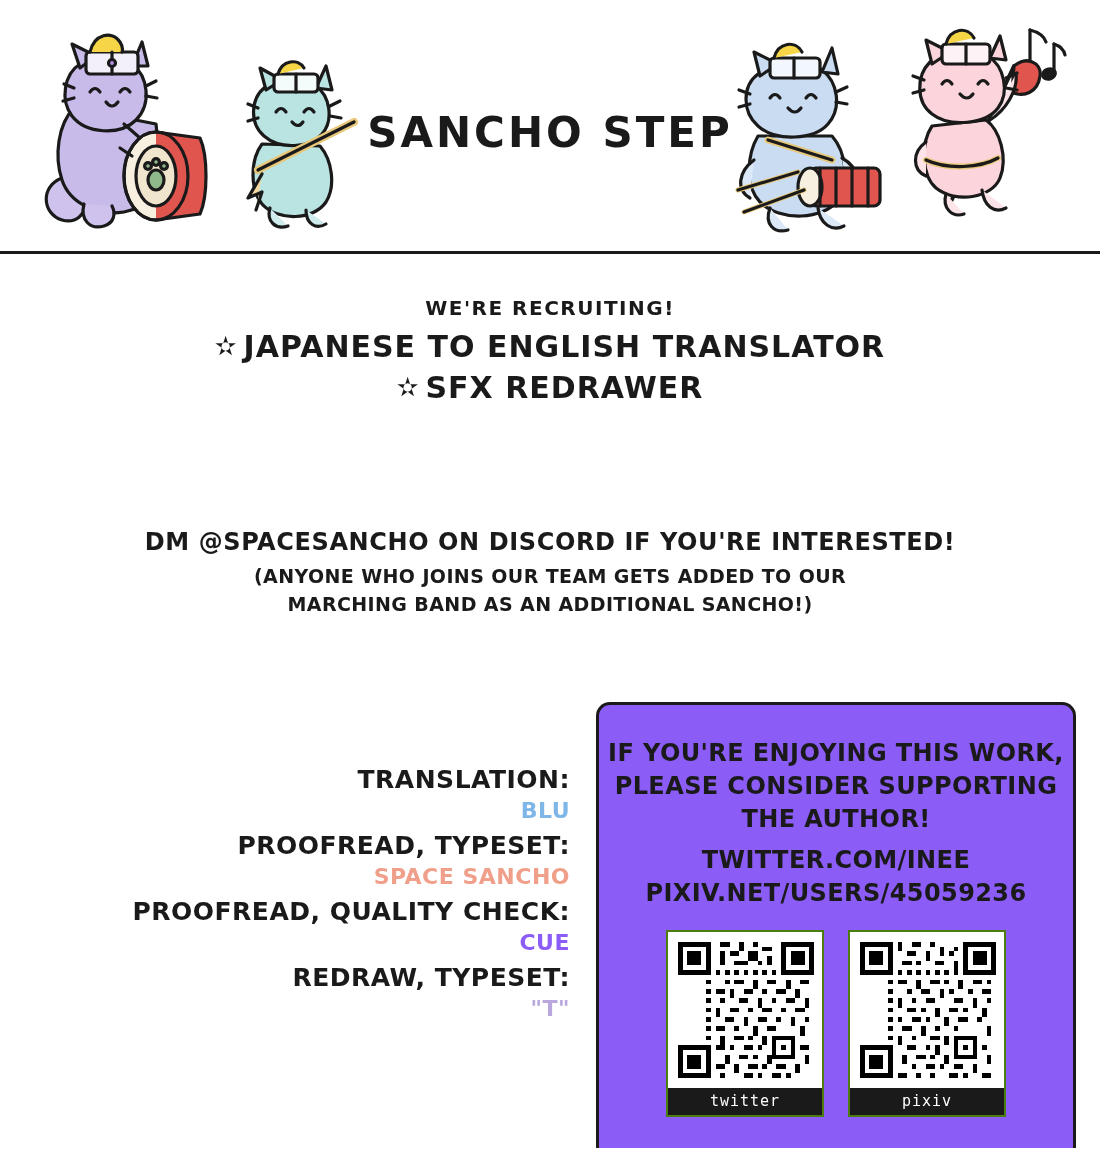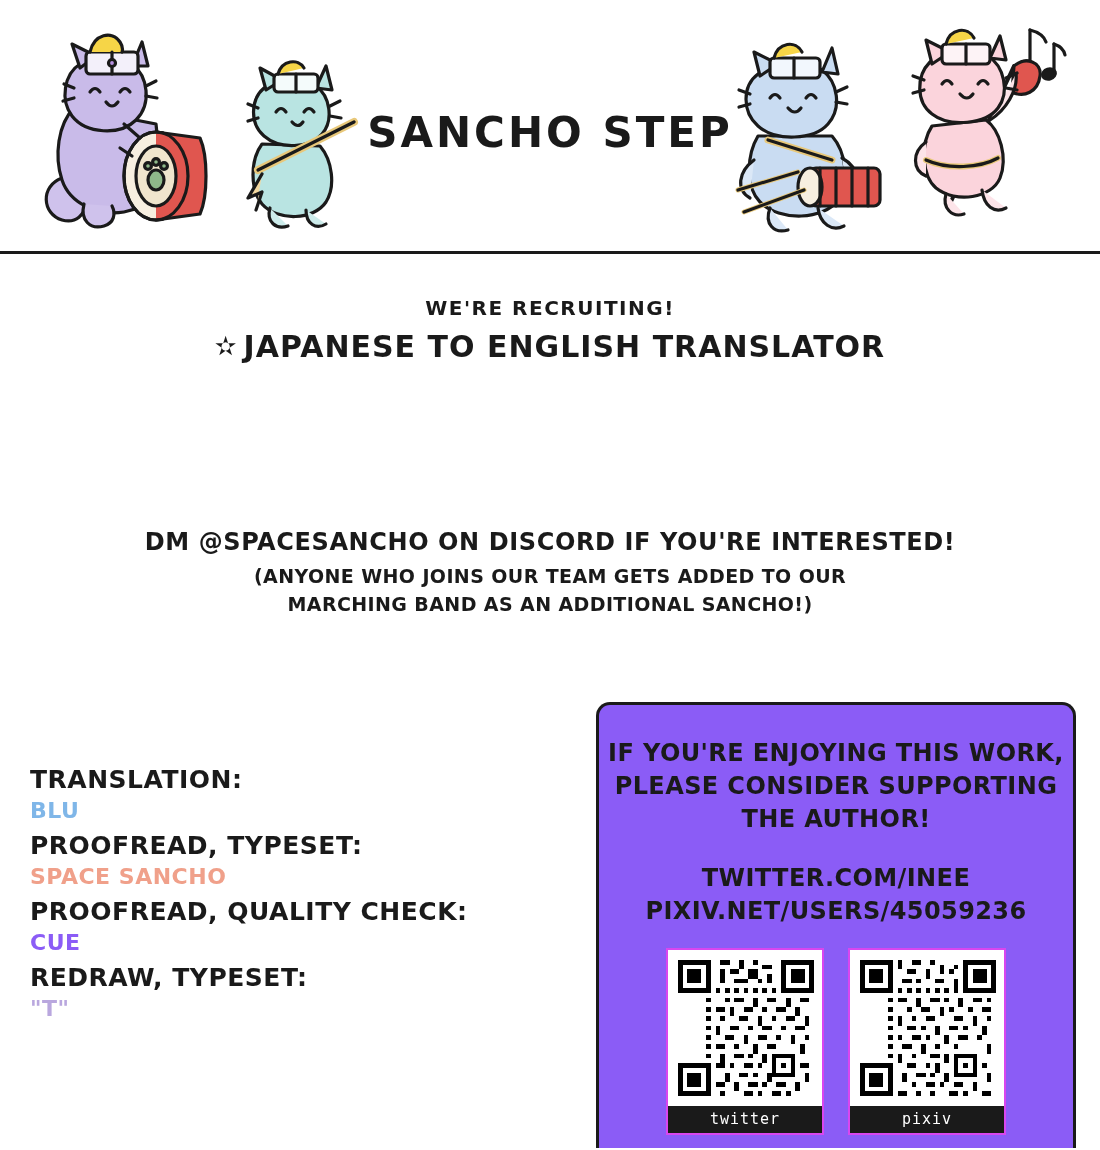--- a/index.html
+++ b/index.html
@@ -90,21 +90,21 @@
     letter-spacing: 0.4px;
     line-height: 28px;
   }
 
   
   .credits {
     position: absolute;
     left: 30px;
     top: 765px;
     width: 540px;
-    text-align: left;
+    text-align: right;
   }
   .credits .role-label {
     font-size: 25px;
     font-weight: 700;
     letter-spacing: 0.5px;
     margin-top: 8px;
   }
   .credits .role-label:first-child { margin-top: 0; }
   .credits .person {
     font-size: 22px;
@@ -128,36 +128,36 @@
     text-align: center;
   }
   .support-text {
     margin-top: 32px;
     font-size: 24px;
     font-weight: 700;
     line-height: 33px;
     letter-spacing: 0.4px;
   }
   .support-links {
-    margin-top: 26px;
+    margin-top: 8px;
     font-size: 24px;
     font-weight: 700;
     line-height: 33px;
     letter-spacing: 0.4px;
   }
   .qr-row {
     margin-top: 20px;
     display: flex;
     justify-content: center;
     gap: 24px;
   }
   .qr-card {
     width: 158px;
     background: #fff;
-    border: 2px solid #d946ef;
+    border: 2px solid #4d7c0f;
     box-sizing: border-box;
   }
   .qr-img { padding: 10px 10px 6px 10px; }
   .qr-label {
     background: #1a1a1a;
     color: #fff;
     font-family: "DejaVu Sans Mono", monospace;
     font-size: 15px;
     letter-spacing: 1px;
     padding: 4px 0 5px 0;
@@ -332,20 +332,23 @@
   </div>
 
   <div class="title">SANCHO STEP</div>
 </div>
 <div class="header-rule"></div>
 
 <div class="recruit">
   <div class="line1">WE'RE RECRUITING!</div>
   <div class="role">
     <span class="star">✫</span><span>JAPANESE TO ENGLISH TRANSLATOR</span>
+  </div>
+  <div class="role">
+    <span class="star">✫</span><span>SFX REDRAWER</span>
   </div>
 </div>
 
 <div class="dm">
   <span>DM </span><span class="handle">@SPACESANCHO</span><span> ON DISCORD IF YOU'RE INTERESTED!</span>
 </div>
 <div class="dm-sub">
   <div>(ANYONE WHO JOINS OUR TEAM GETS ADDED TO OUR</div>
   <div>MARCHING BAND AS AN ADDITIONAL SANCHO!)</div>
 </div>

